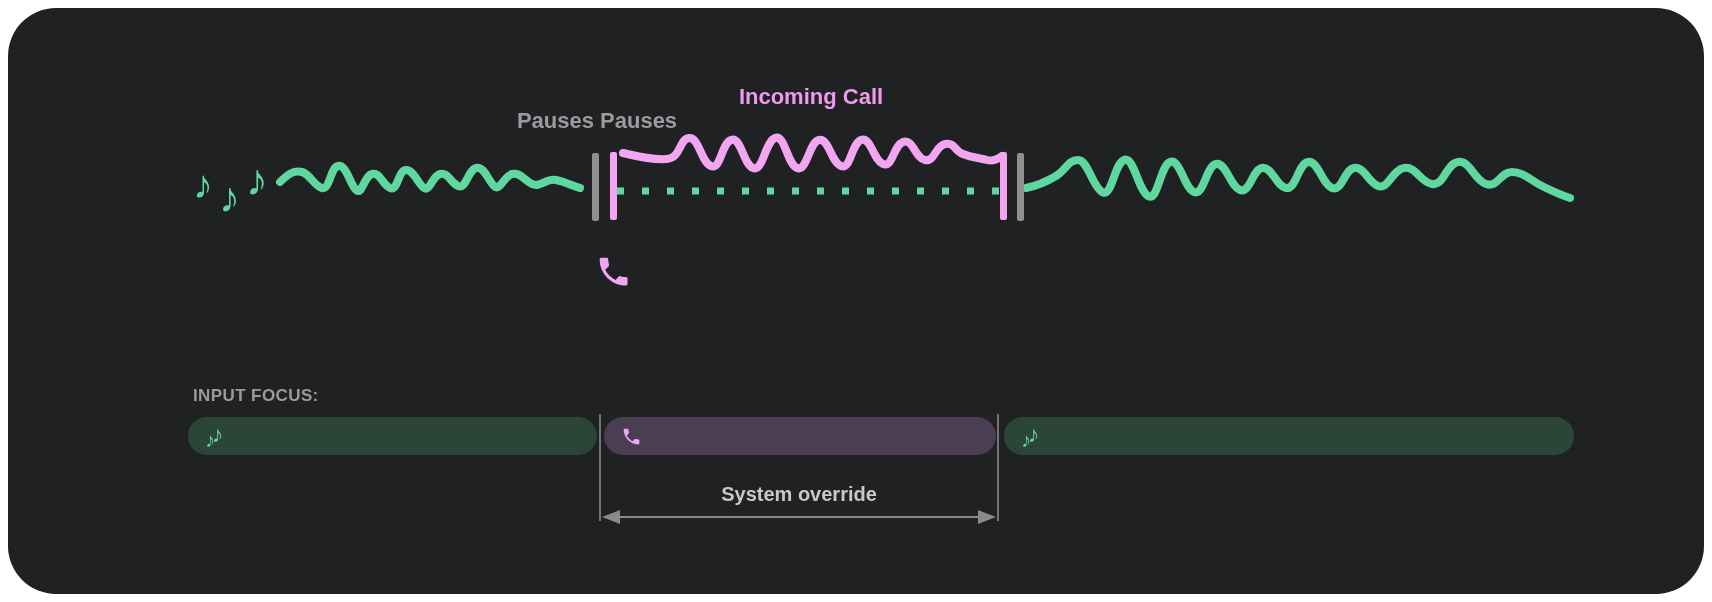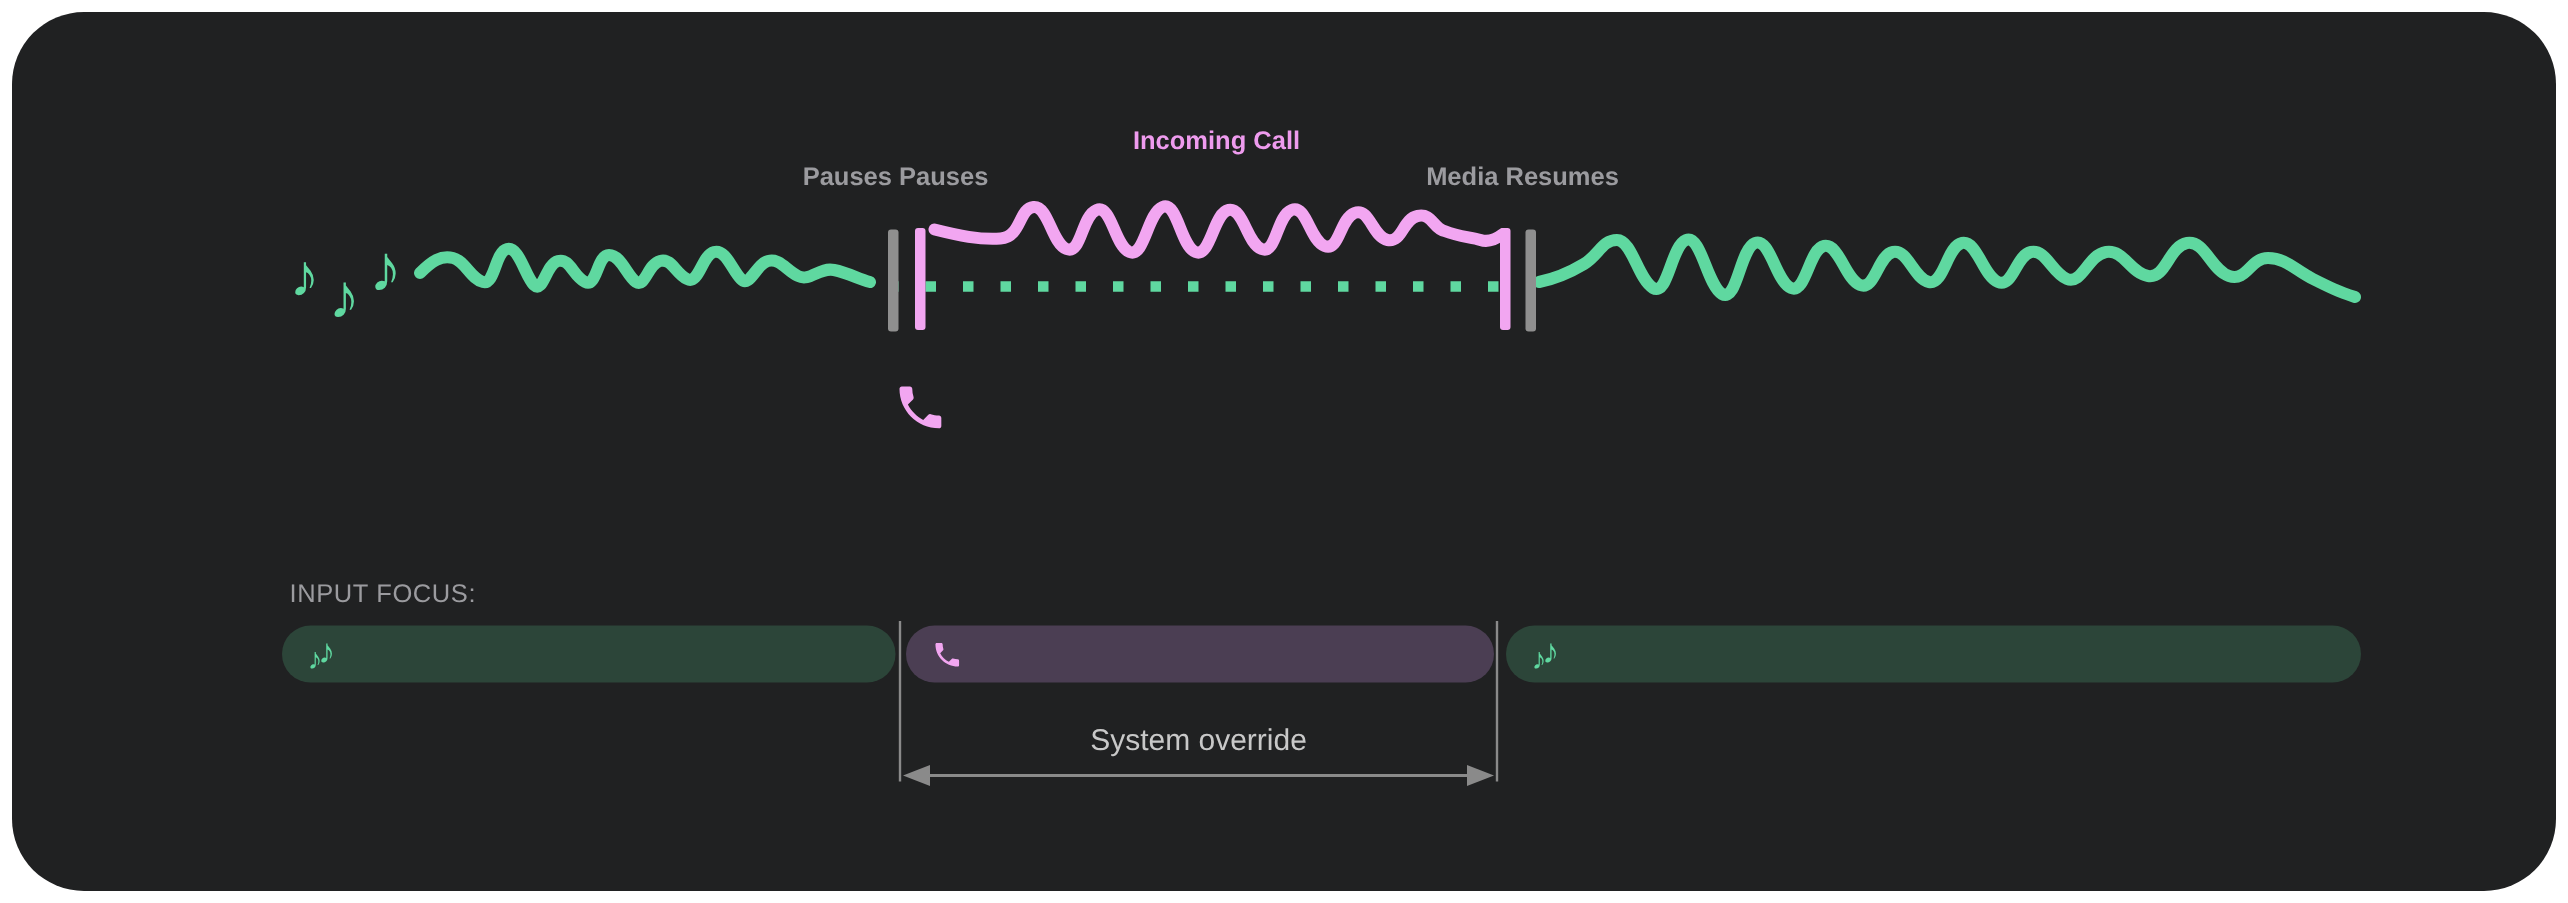--- a/index.html
+++ b/index.html
@@ -28,39 +28,39 @@
   .bar-gray { fill: var(--bar-gray, #8f8f8f); }
   .bar-pink { fill: var(--call-pink, #f2a6f1); }
   .fill-call { fill: var(--call-pink, #f2a6f1); }
   .bracket { stroke: var(--arrow-gray, #8a8a8a); stroke-width: 1.6; }
   .arrow-line { stroke: var(--arrow-gray, #8a8a8a); stroke-width: 2; }
   .arrow-head { fill: var(--arrow-gray, #8a8a8a); }
 
   .tl-label {
     position: absolute;
     transform: translateX(-50%);
-    font-size: 17px;
+    font-size: 22px;
     font-weight: 700;
     color: var(--label-gray, #9b9b9f);
     white-space: nowrap;
   }
   .tl-label.pink { color: var(--label-pink, #ee9bee); }
 
   .top-note {
     position: absolute;
     color: var(--media-green, #5fd8a0);
     line-height: 1;
     font-weight: 400;
   }
 
   .focus-heading {
     position: absolute;
     left: 193px; top: 386px;
     font-size: 17px;
-    font-weight: 400;
+    font-weight: 700;
     letter-spacing: 0.4px;
     color: var(--label-gray, #9b9b9f);
   }
 
   .pill {
     position: absolute;
     top: 417px;
     height: 38px;
     border-radius: 19px;
     display: flex;
@@ -75,38 +75,37 @@
     line-height: 1;
   }
   .pill-note.n1 { font-size: 20px; transform: translateY(4px); }
   .pill-note.n2 { font-size: 23px; transform: translateY(-2px); margin-left: -3px; }
 
   .override-label {
     position: absolute;
     left: 799px; top: 483px;
     transform: translateX(-50%);
     font-size: 20px;
-    font-weight: 400;
+    font-weight: 700;
     color: var(--override-gray, #c8c8c8);
     white-space: nowrap;
   }
 </style>
 </head>
 <body>
 
 <div class="canvas">
   <div class="card"></div>
 
   <span class="top-note" style="left:193px; top:164px; font-size:40px;">♪</span>
   <span class="top-note" style="left:219px; top:177px; font-size:42px;">♪</span>
   <span class="top-note" style="left:246px; top:158px; font-size:44px;">♪</span>
 
   <div class="tl-label" style="left:597px; top:108px;">Pauses Pauses</div>
   <div class="tl-label pink" style="left:811px; top:84px;">Incoming Call</div>
-  <div class="tl-label" style="left:1015px; top:108px;">Media Resumes</div>
 
   <div class="focus-heading">INPUT FOCUS:</div>
 
   <div class="pill media" style="left:188px; width:409px;">
     <span class="pill-note n1">♪</span>
     <span class="pill-note n2">♪</span>
   </div>
   <div class="pill call" style="left:604px; width:392px;">
     <svg width="21" height="21" viewBox="0 0 24 24">
       <path class="fill-call" d="M6.62 10.79c1.44 2.83 3.76 5.14 6.59 6.59l2.2-2.2c.27-.27.67-.36 1.02-.24 1.12.37 2.33.57 3.57.57.55 0 1 .45 1 1V20c0 .55-.45 1-1 1-9.39 0-17-7.61-17-17 0-.55.45-1 1-1h3.5c.55 0 1 .45 1 1 0 1.25.2 2.45.57 3.57.11.35.03.74-.24 1.02l-2.2 2.2z"></path>

